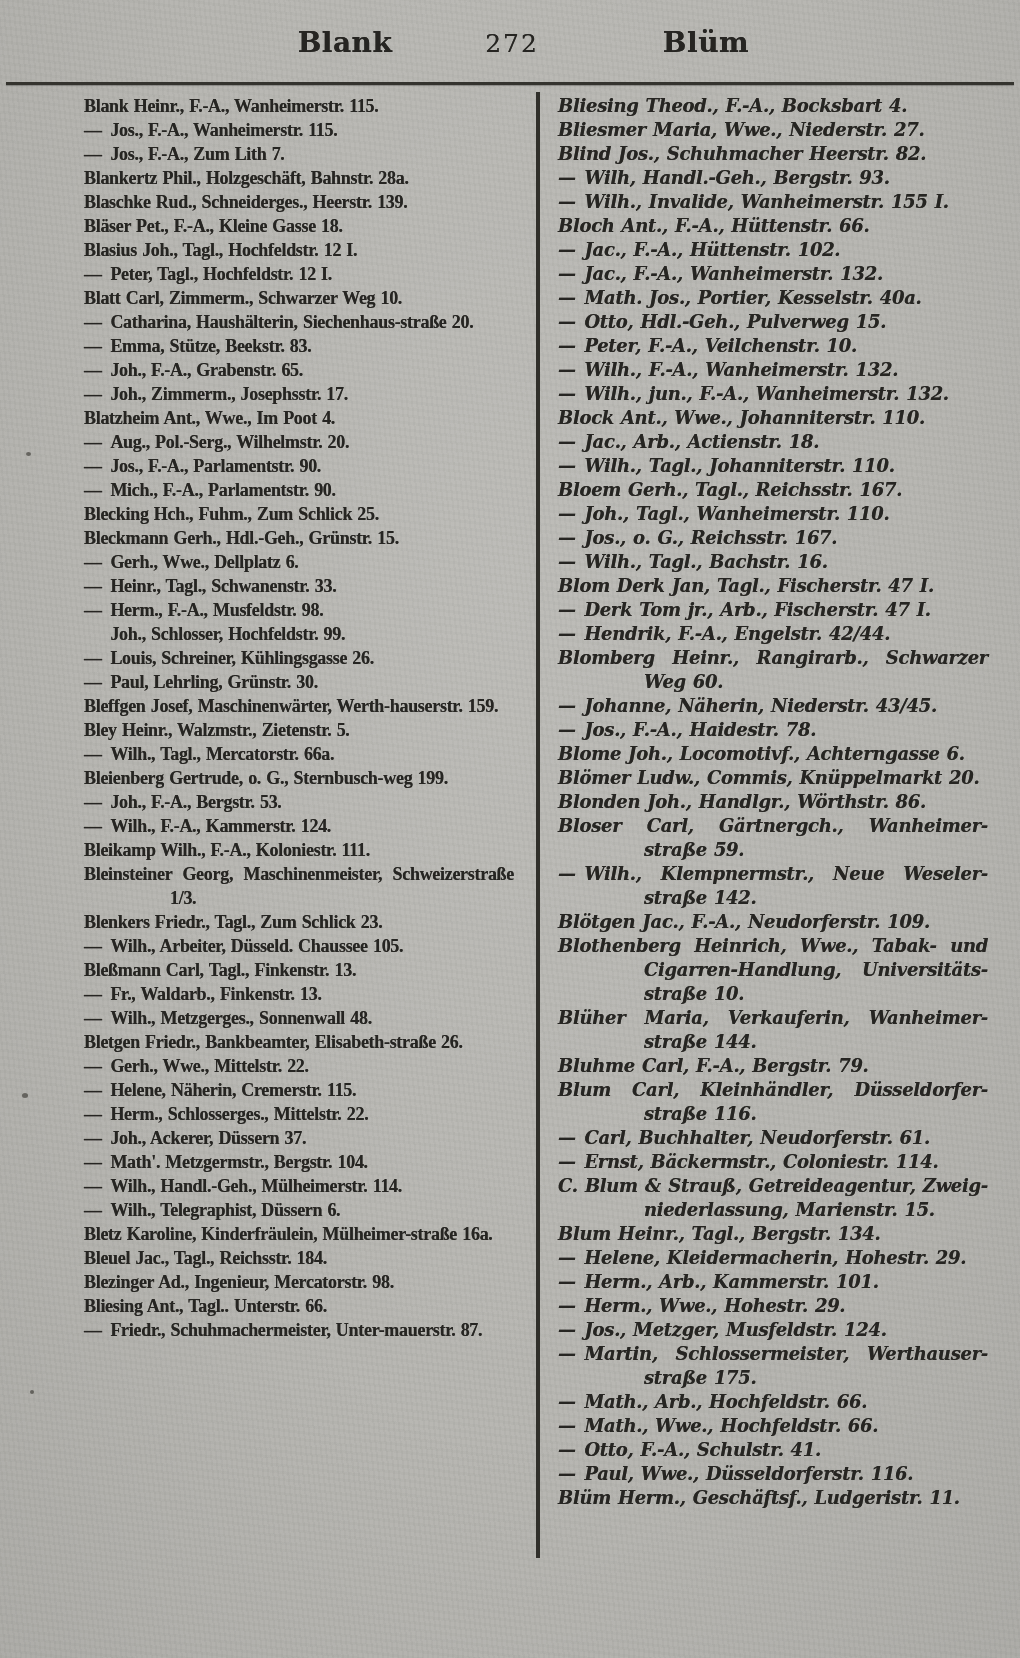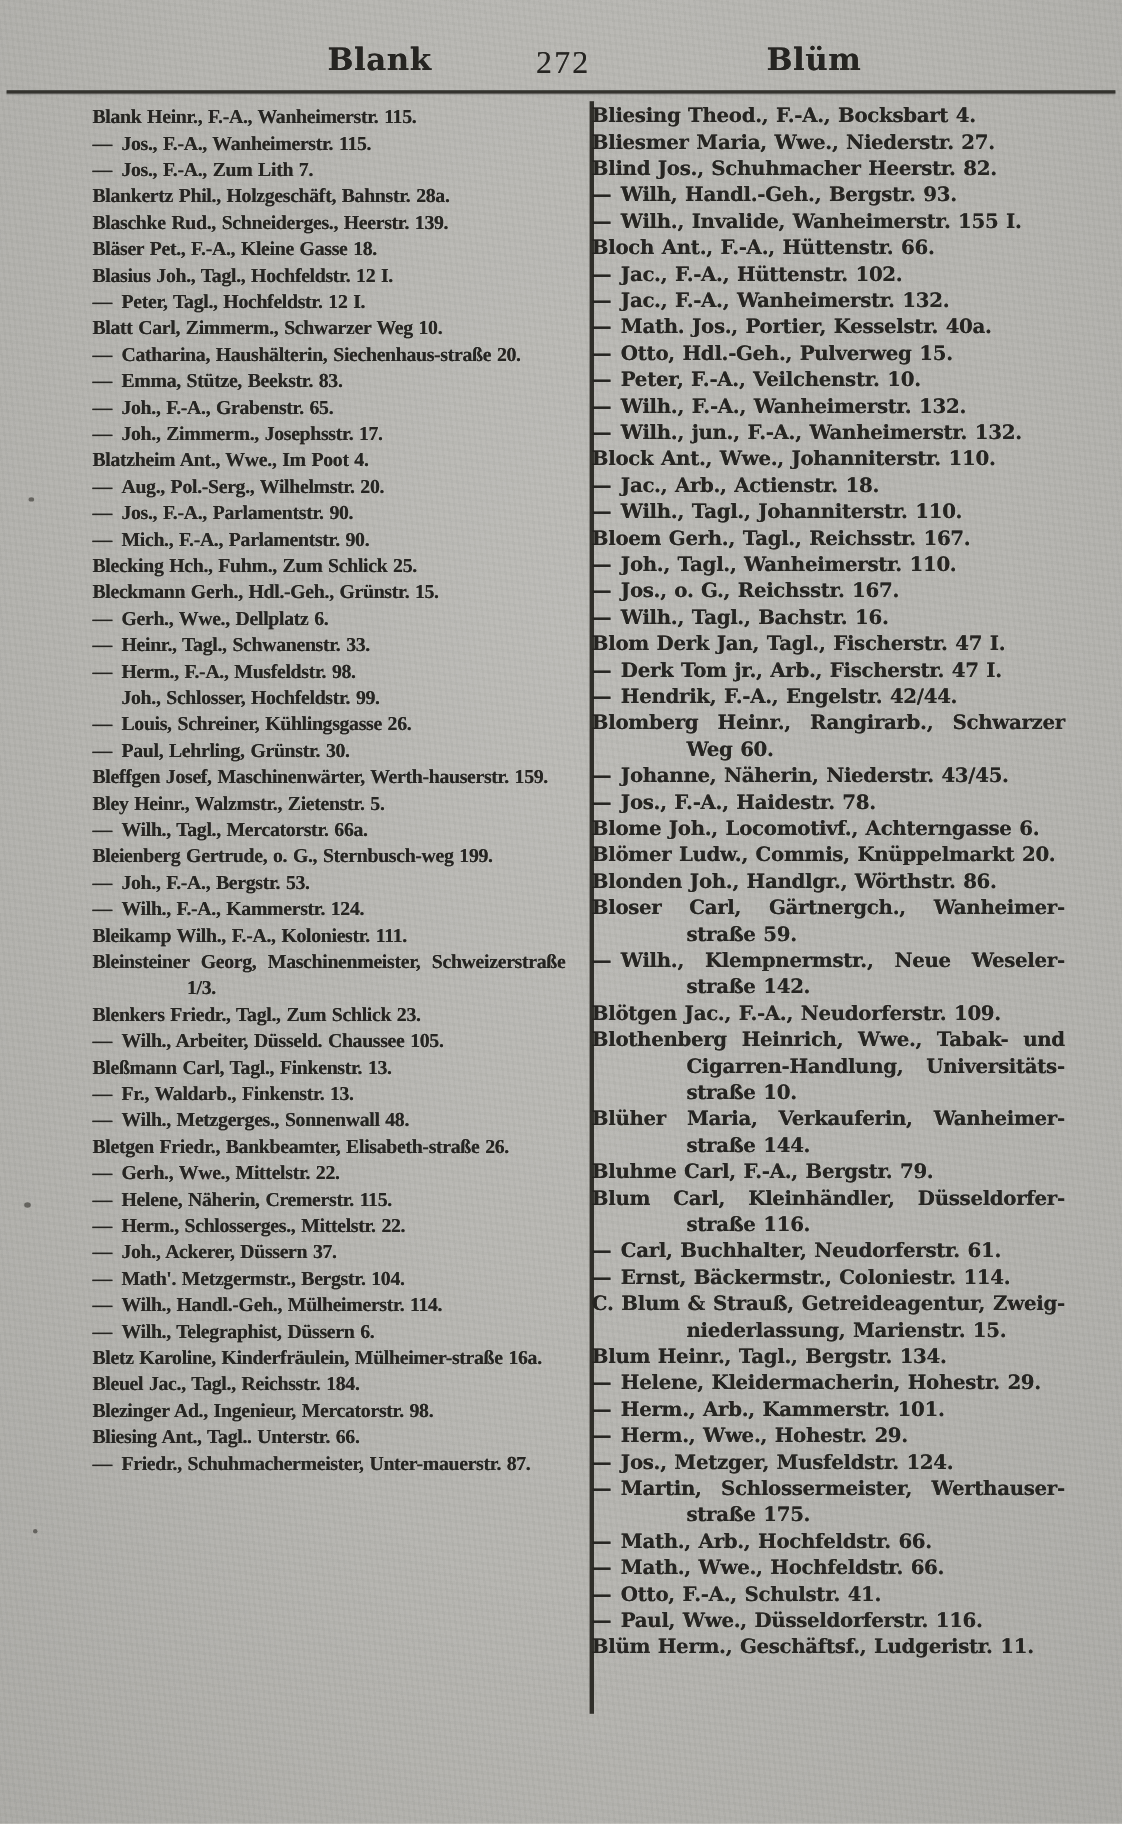--- a/index.html
+++ b/index.html
@@ -14,41 +14,40 @@
     height: 1658px;
     color: #262522;
     background:
       radial-gradient(ellipse at 50% 35%, rgba(255,255,255,0.08) 0%, rgba(0,0,0,0.00) 55%, rgba(0,0,0,0.06) 100%),
       repeating-linear-gradient(84deg, rgba(0,0,0,0.018) 0 2px, rgba(255,255,255,0.02) 2px 5px),
       repeating-linear-gradient(7deg, rgba(0,0,0,0.014) 0 3px, rgba(255,255,255,0.016) 3px 7px),
       #b6b5b0;
   }
   .header {
     position: absolute;
-    top: 38px; left: 0; width: 100%; height: 40px;
+    top: 26px; left: 0; width: 100%; height: 40px;
   }
   .header .word {
     position: absolute;
     font-weight: bold;
     font-size: 28px;
     letter-spacing: 0.5px;
     transform: translateX(-50%);
     text-shadow: 0 0 0.5px rgba(20,18,14,0.7);
   }
   .header .num {
     position: absolute;
-    font-size: 29px;
+    font-size: 25px;
     transform: translateX(-50%);
     letter-spacing: 2px;
     text-shadow: 0 0 0.4px rgba(20,18,14,0.6);
-    font-family: Liberation Serif, serif;
   }
   .w-left  { left: 345px; }
   .w-num   { left: 512px; top: 3px; }
-  .w-right { left: 706px; margin-left: 34px; }
+  .w-right { left: 706px; }
   .hrule {
     position: absolute;
     left: 6px; top: 82px;
     width: 1008px; height: 3px;
     background: #34332e;
     box-shadow: 0 1px 1px rgba(0,0,0,0.25);
   }
   .vrule {
     position: absolute;
     left: 536px; top: 92px;
@@ -60,21 +59,21 @@
     top: 94px;
     width: 430px;
     font-size: 18px;
     line-height: 24px;
     font-weight: bold;
     letter-spacing: -0.3px;
     word-spacing: 1px;
     text-shadow: 0 0 0.45px rgba(25,23,19,0.65);
   }
   .col-left  { left: 84px; font-family: Liberation Serif, serif; }
-  .col-right { left: 538px; }
+  .col-right { left: 558px; font-style: italic; }
   .entry {
     padding-left: 86px;
     text-indent: -86px;
     text-align: justify;
   }
   .speck {
     position: absolute;
     background: rgba(40,38,33,0.55);
     border-radius: 50%;
   }

